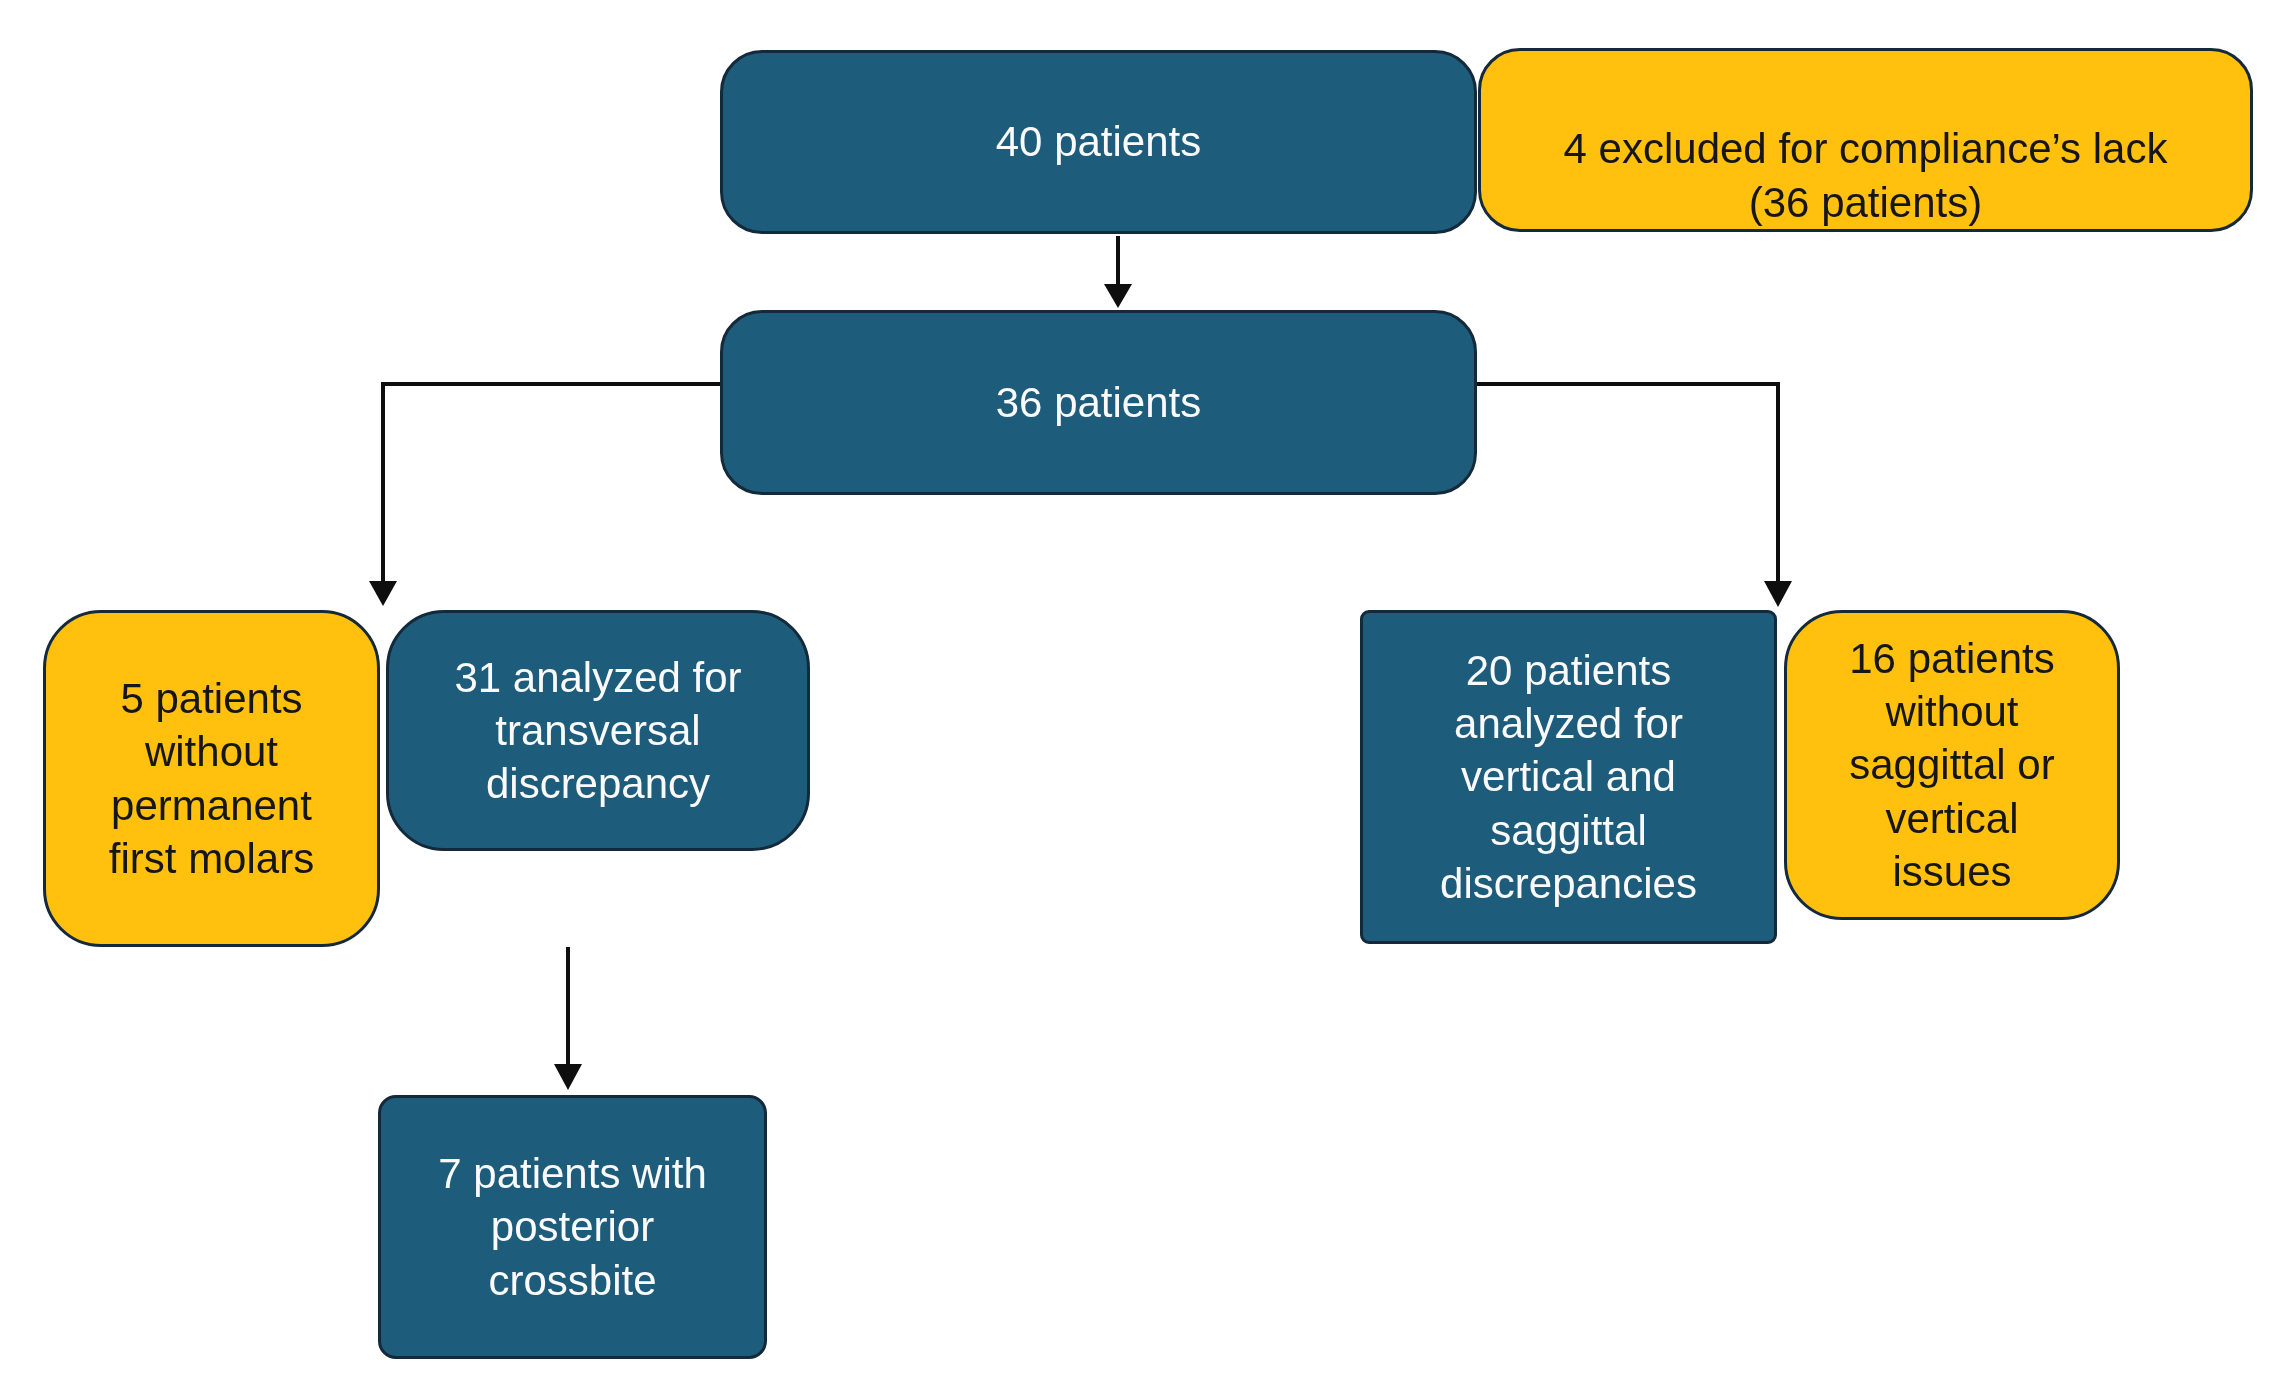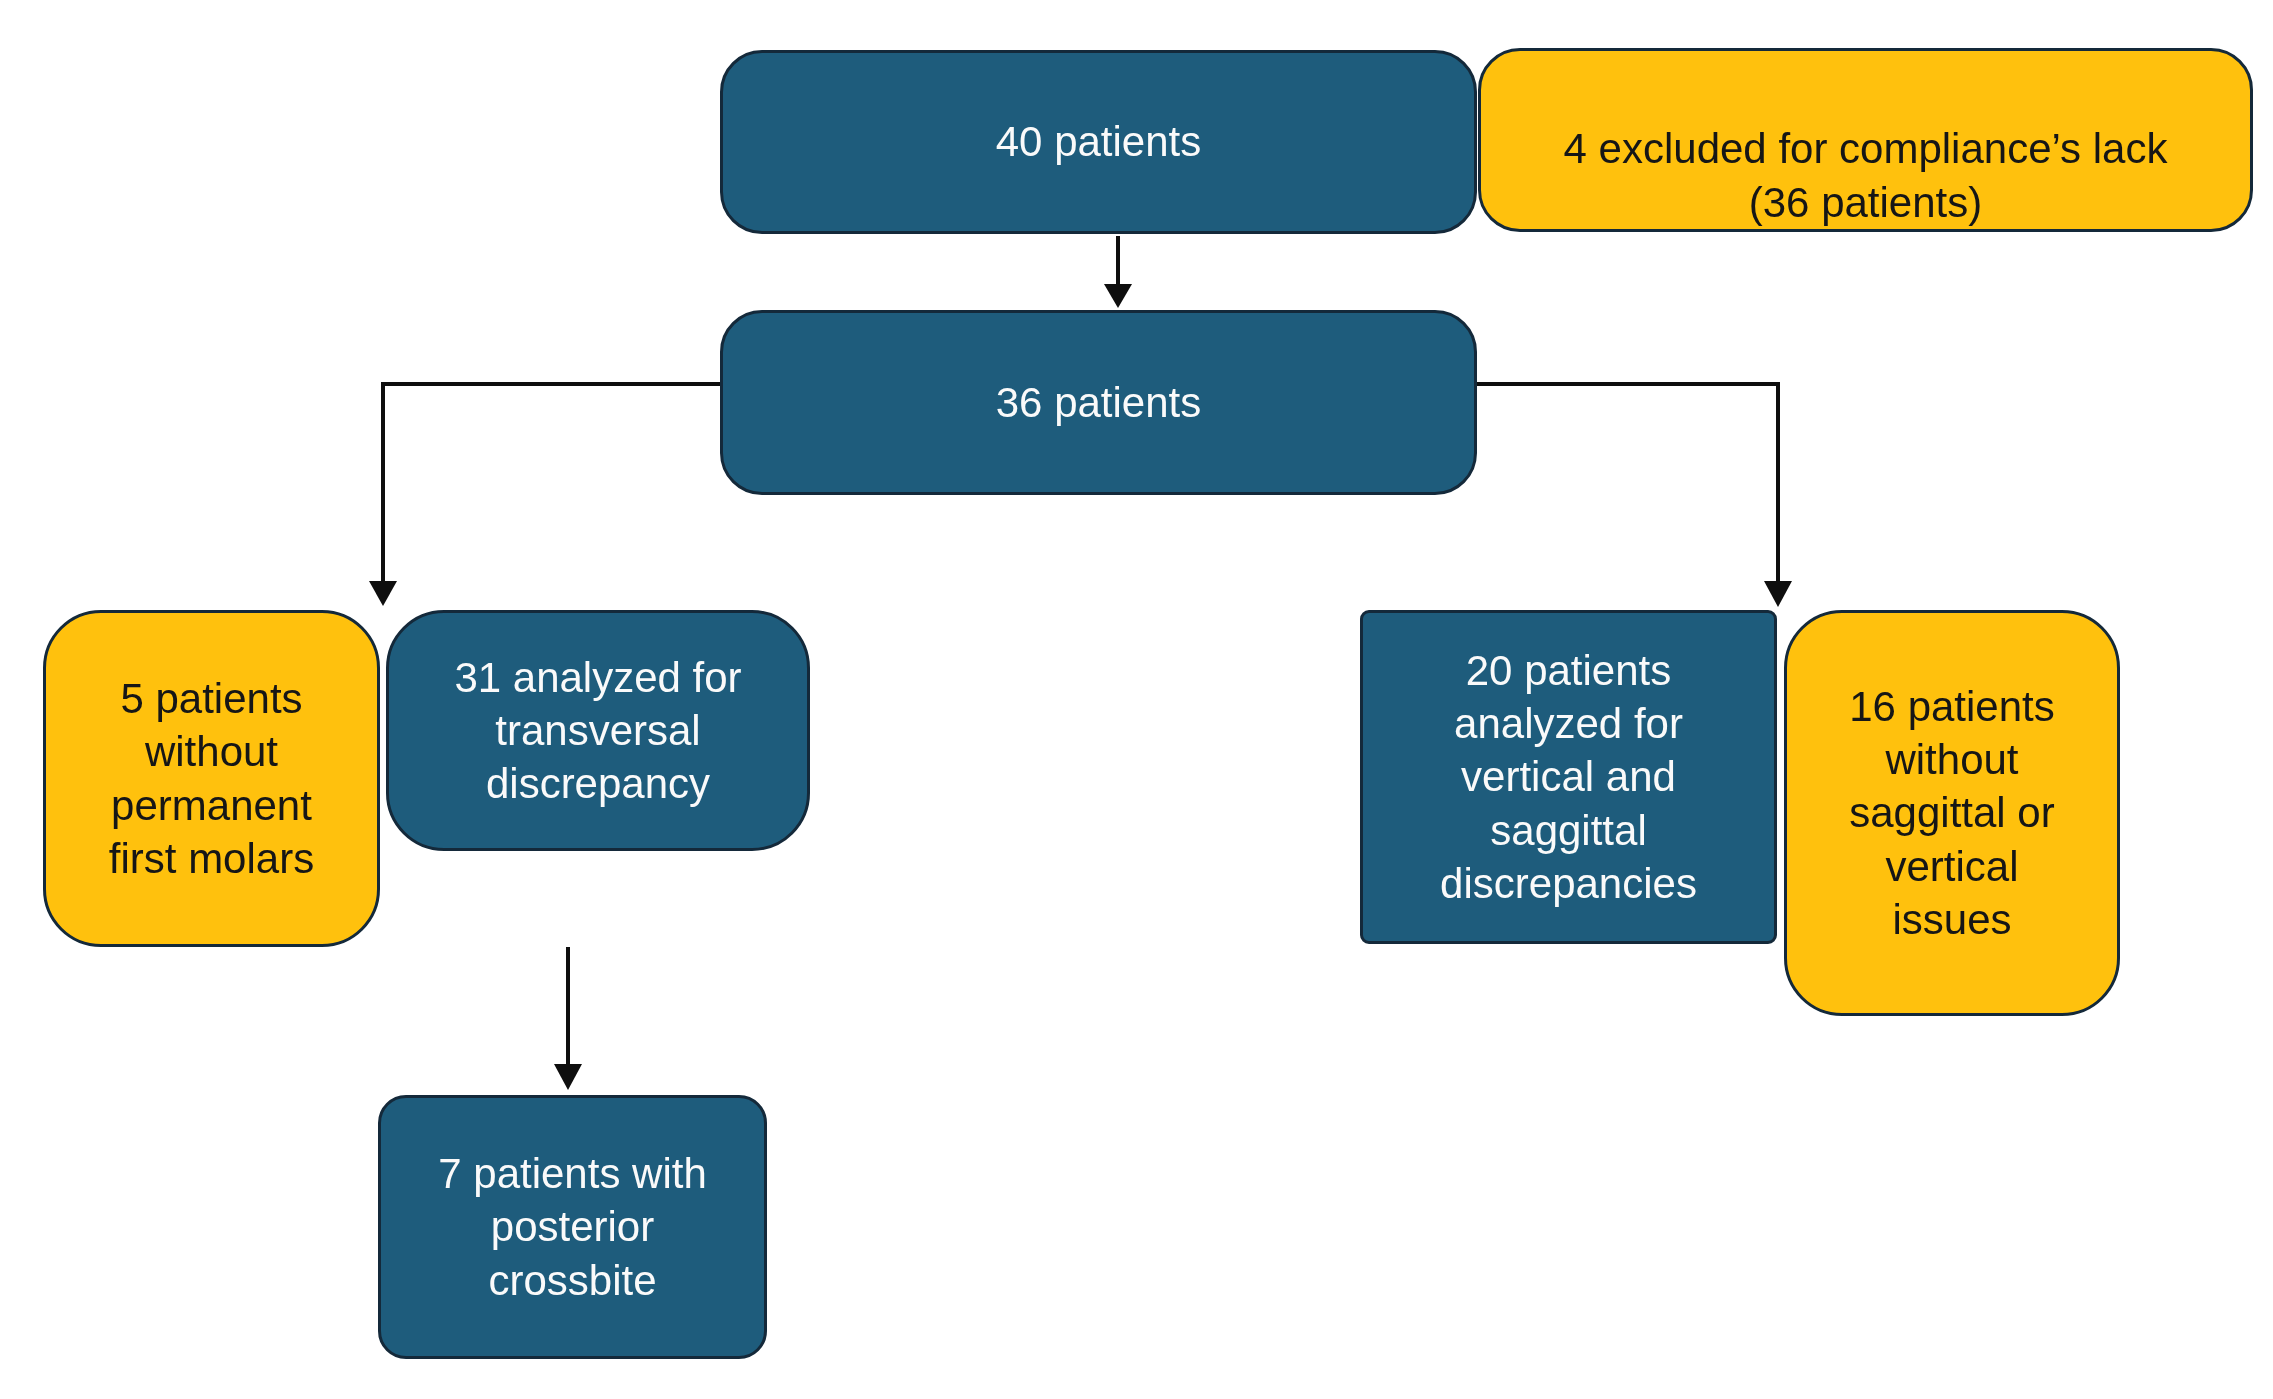--- a/index.html
+++ b/index.html
@@ -46,22 +46,22 @@
   }
   .node.teal{background:var(--teal-fill);color:var(--text-on-teal);}
   .node.yellow{background:var(--yellow-fill);color:var(--text-on-yellow);}
 
   .n40        {left:720px;  top:50px;   width:757px; height:184px; border-radius:42px;}
   .nexcluded  {left:1478px; top:48px;   width:775px; height:184px; border-radius:42px;align-items:flex-end;}
   .n36        {left:720px;  top:310px;  width:757px; height:185px; border-radius:42px;}
   .nmolars    {left:43px;   top:610px;  width:337px; height:337px; border-radius:58px;}
   .ntransv    {left:386px;  top:610px;  width:424px; height:241px; border-radius:58px;}
   .nvertsag   {left:1360px; top:610px;  width:417px; height:334px; border-radius:9px;}
-  .nnoissues  {left:1784px; top:610px;  width:336px; height:406px; border-radius:58px;}
-  .ncrossbite {left:378px;  top:1095px; width:389px; height:264px; border-radius:28px;justify-content:center;}
+  .nnoissues  {left:1784px; top:610px;  width:336px; height:310px; border-radius:58px;}
+  .ncrossbite {left:378px;  top:1095px; width:389px; height:264px; border-radius:18px;justify-content:center;}
 </style>
 </head>
 <body>
 
 <div class="canvas">
 
   <svg class="connector-layer" viewBox="0 0 2273 1399" xmlns="http://www.w3.org/2000/svg">
     <g>
       <line x1="1118" y1="236" x2="1118" y2="286"></line>
       <polygon points="1104,284 1132,284 1118,308"></polygon>

